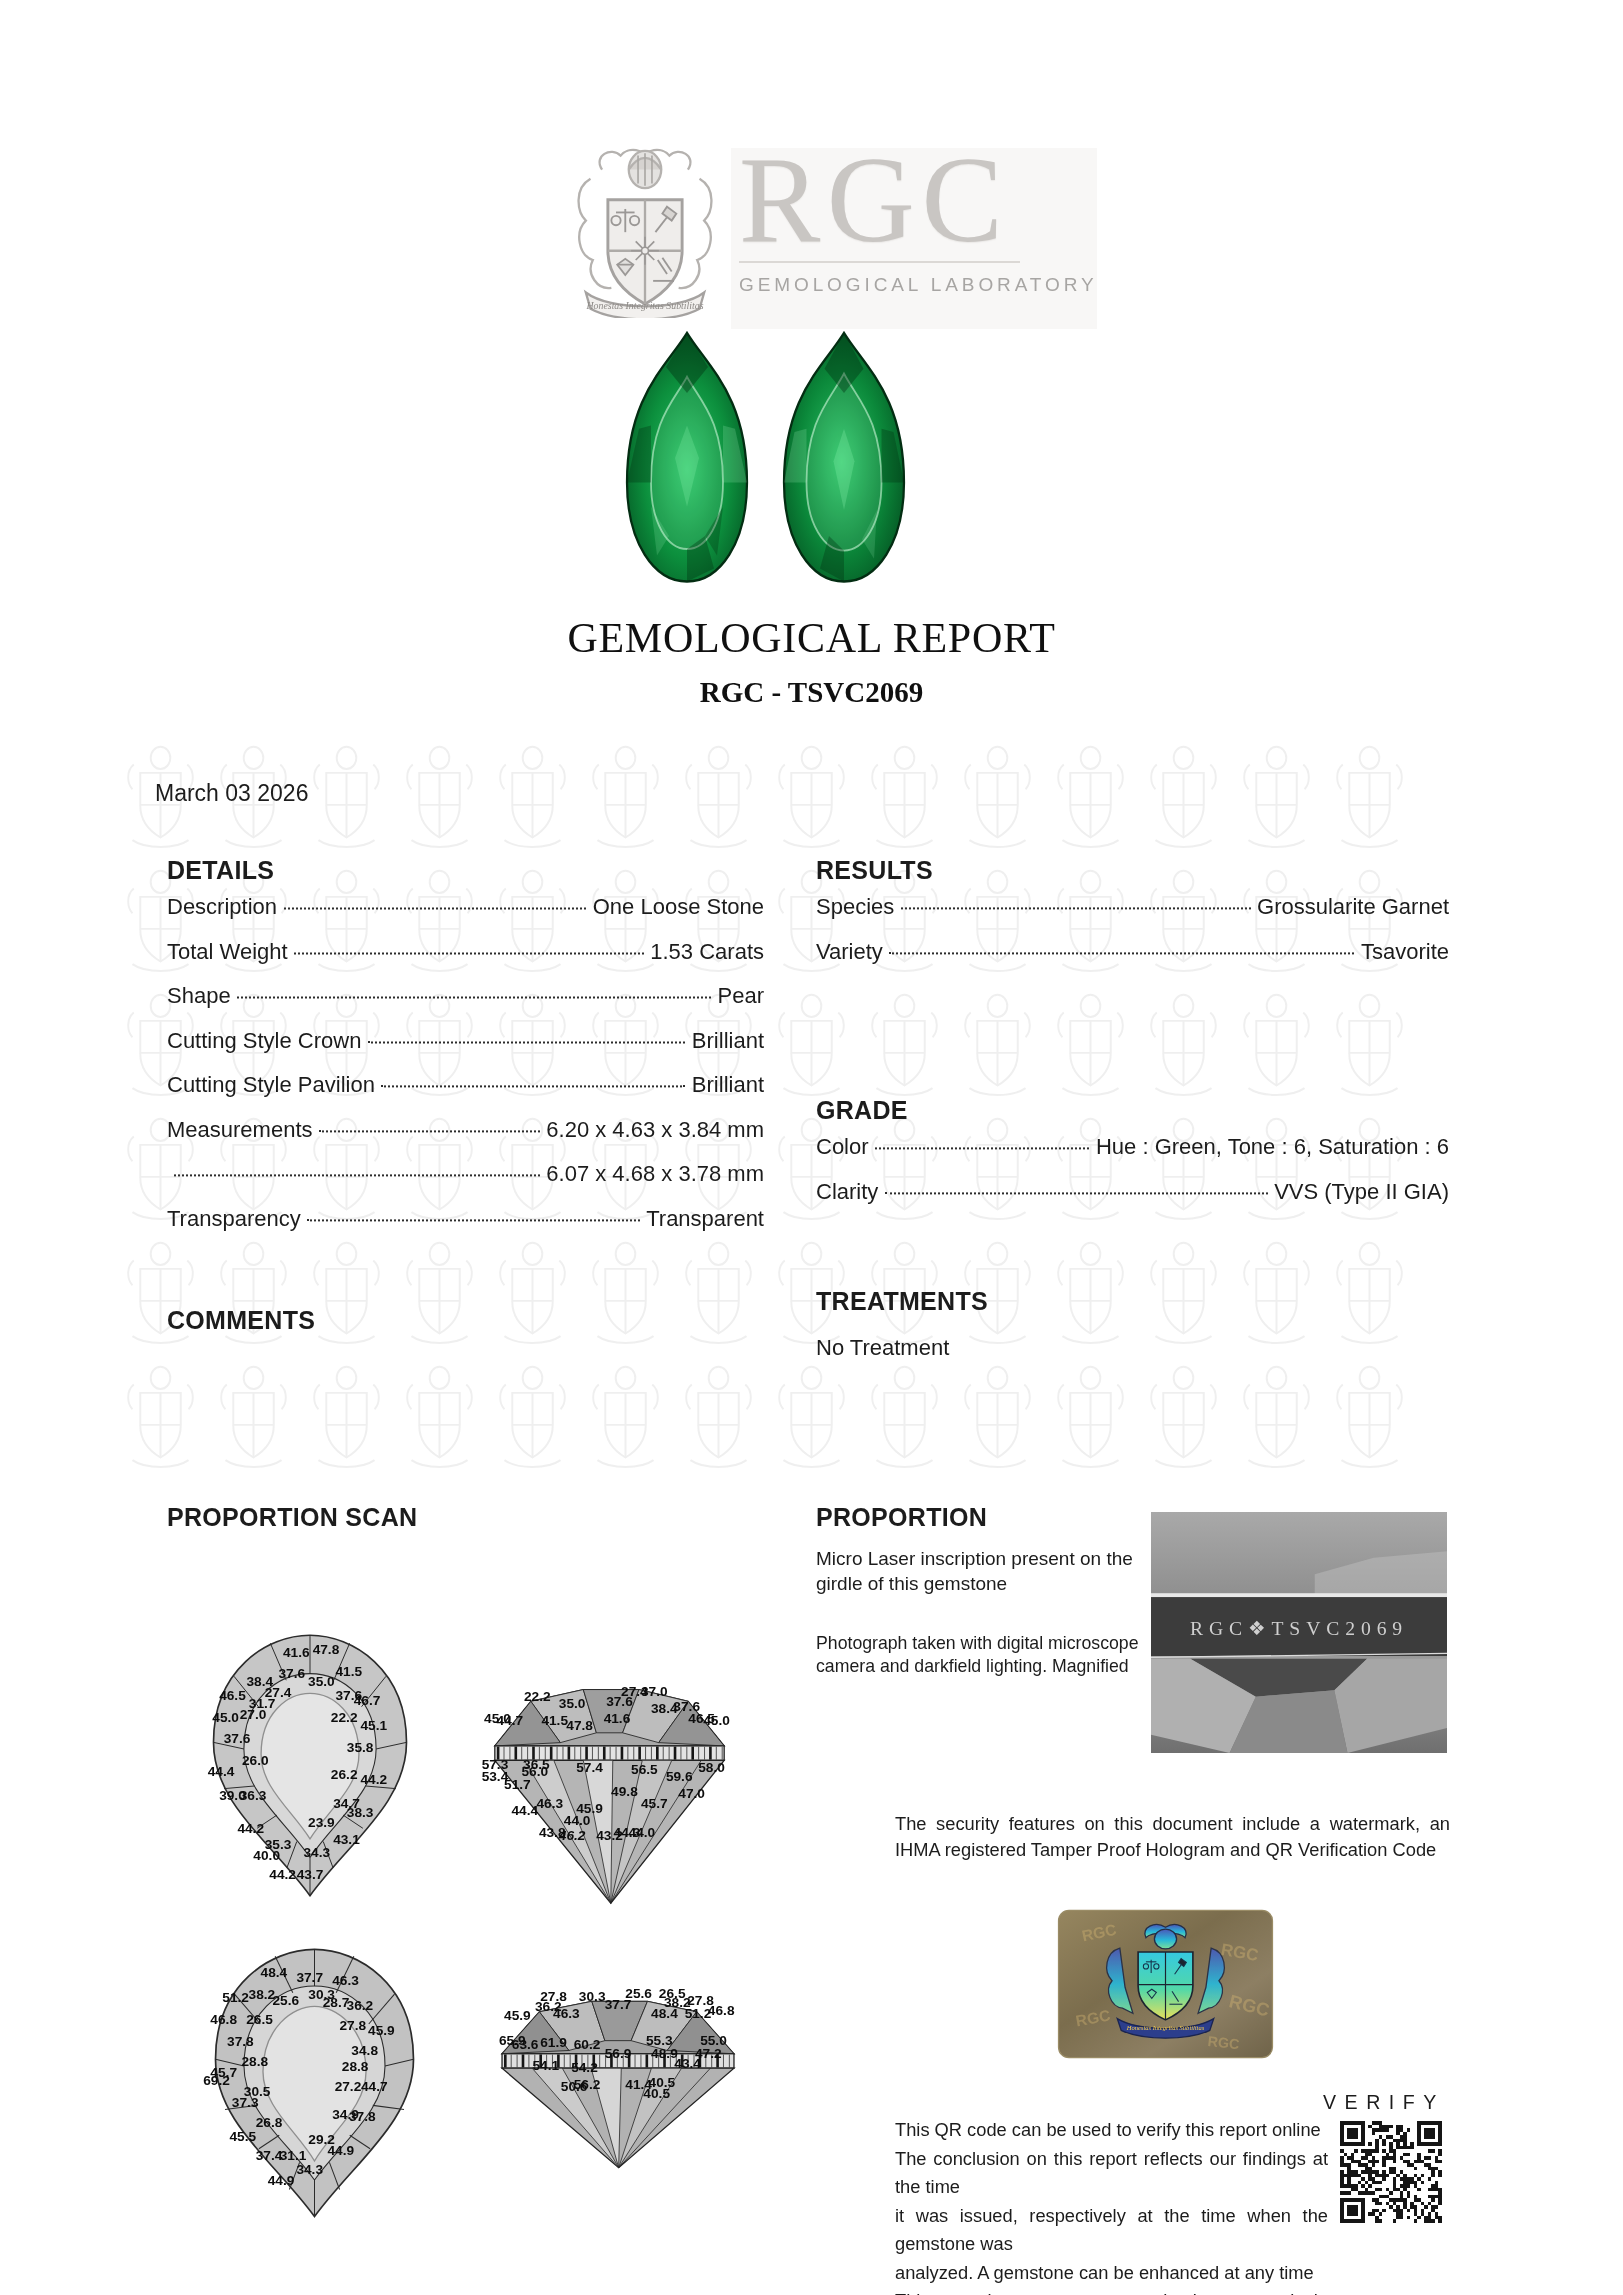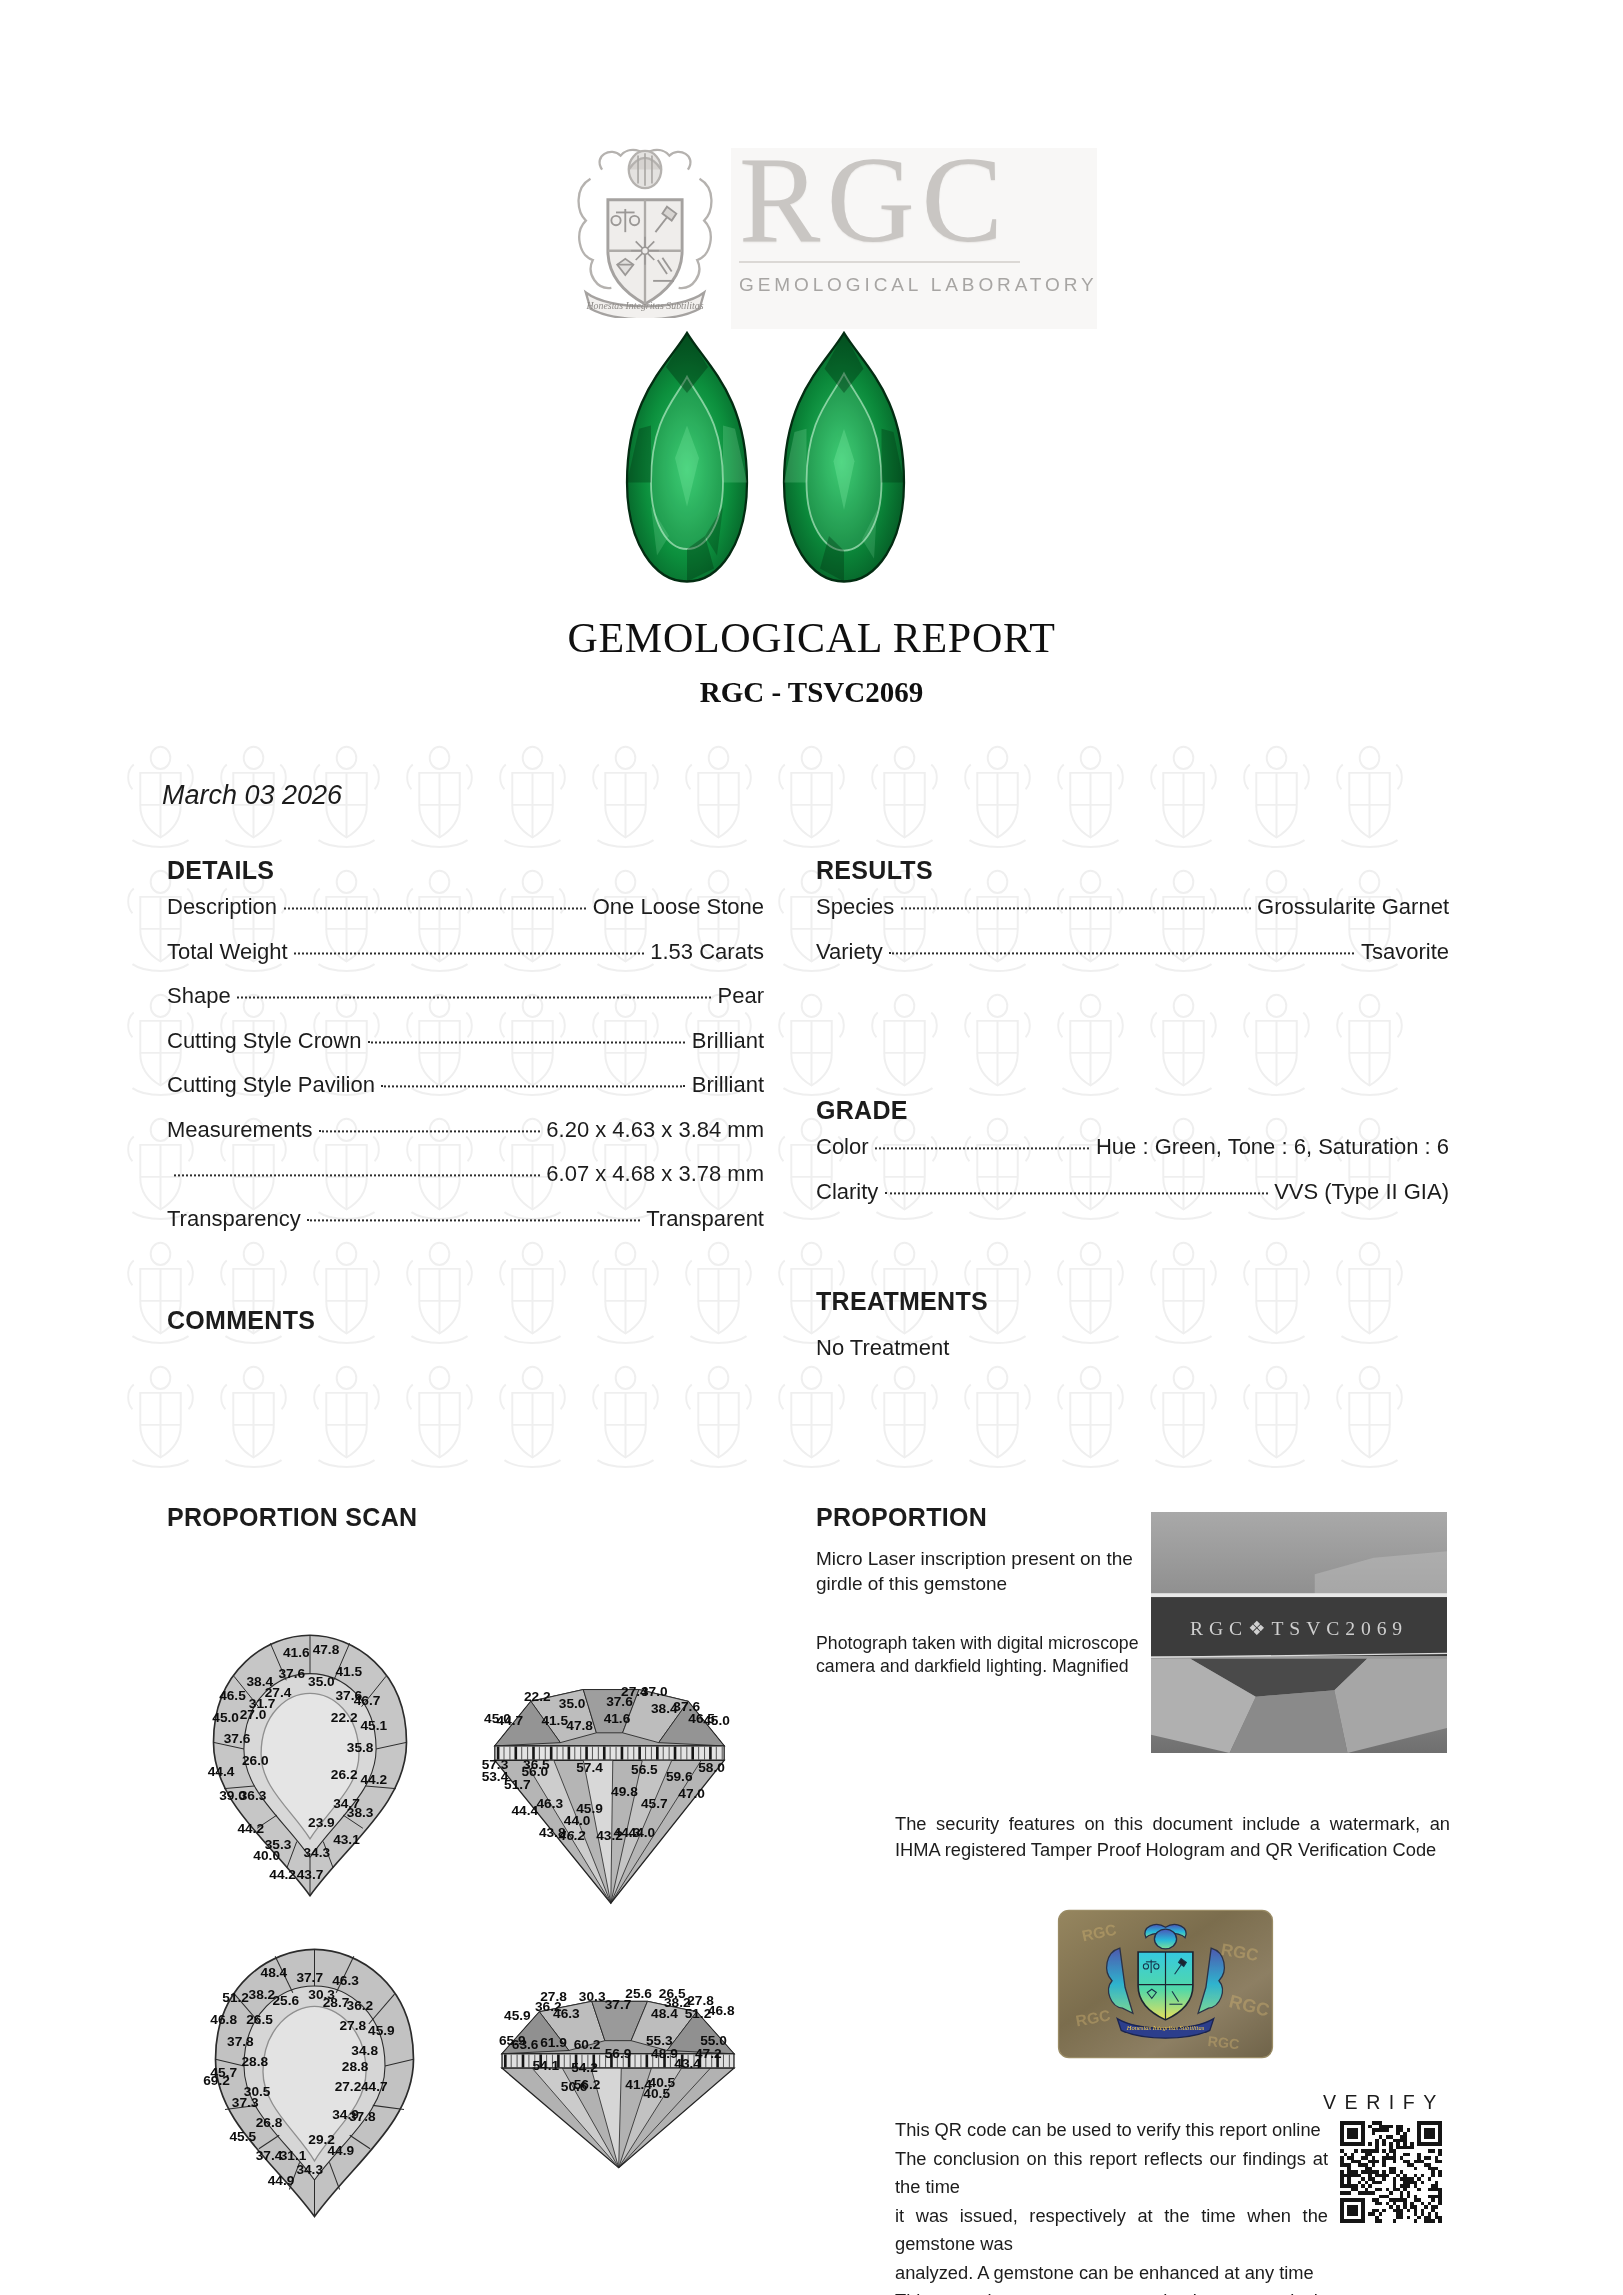--- a/index.html
+++ b/index.html
@@ -21,21 +21,21 @@
 
   
   .title{position:absolute;left:0;top:614px;width:1623px;text-align:center;font-family:"Liberation Serif",serif;font-size:42px;letter-spacing:0.7px;color:#101010;}
   .subtitle{position:absolute;left:0;top:676px;width:1623px;text-align:center;font-family:"Liberation Serif",serif;font-size:29px;font-weight:bold;color:#101010;}
 
   
   .watermark{position:absolute;left:114px;top:737px;width:1393px;height:746px;display:flex;flex-wrap:wrap;overflow:hidden;opacity:.55;pointer-events:none;}
   .watermark svg{width:93px;height:124px;flex:0 0 auto;}
 
   
-  .date{position:absolute;left:162px;top:780px;font-size:27px;font-style:italic;}
+  .date{position:absolute;left:155px;top:780px;font-size:23px;}
   .h-sec{position:absolute;font-size:25px;font-weight:bold;letter-spacing:0.3px;}
   .rows{position:absolute;}
   .row{display:flex;align-items:baseline;margin-bottom:19px;font-size:22px;line-height:1.16;}
   .row-label{white-space:nowrap;}
   .dots{flex:1 1 auto;border-bottom:2px dotted #2c2c2c;margin:0 6.5px;transform:translateY(-4.6px);min-width:19.6px;}
   .row-value{white-space:nowrap;text-align:left;}
   .plain{position:absolute;font-size:22px;}
 
   
   .diagram{position:absolute;}

